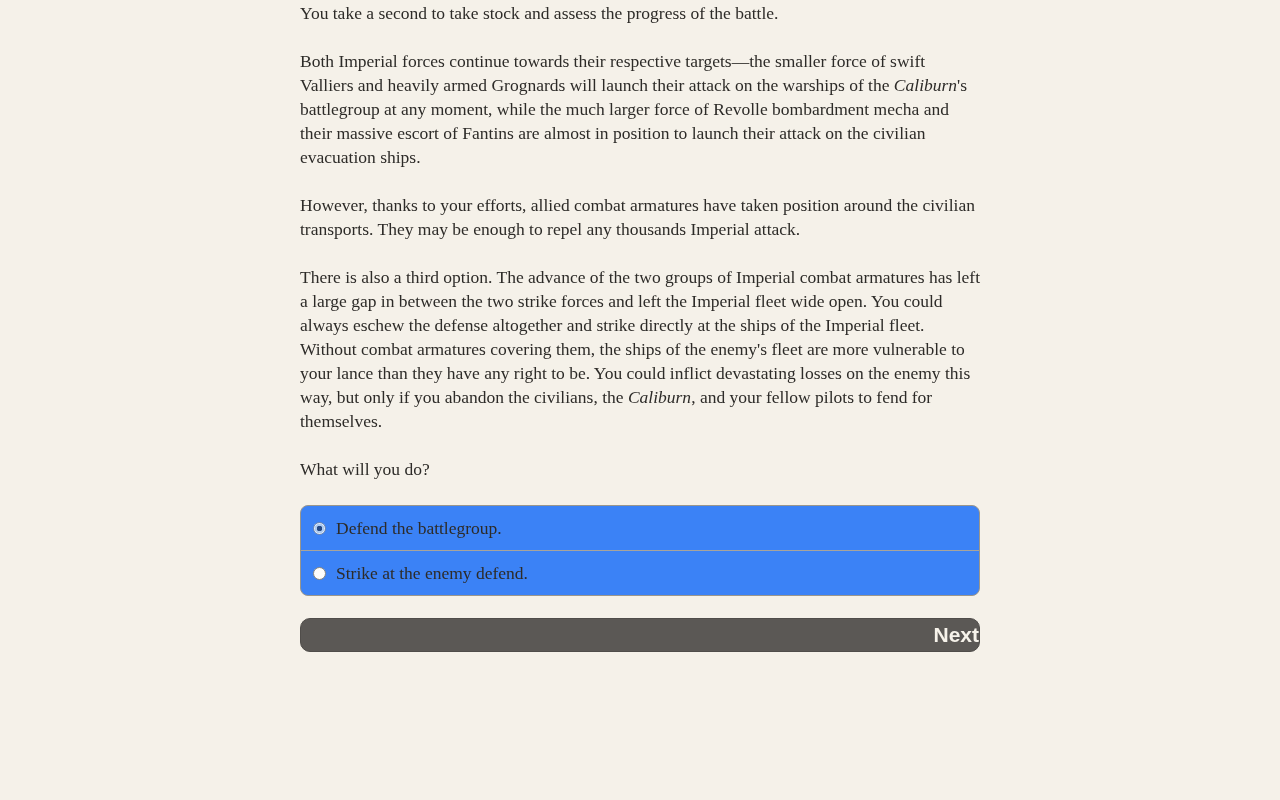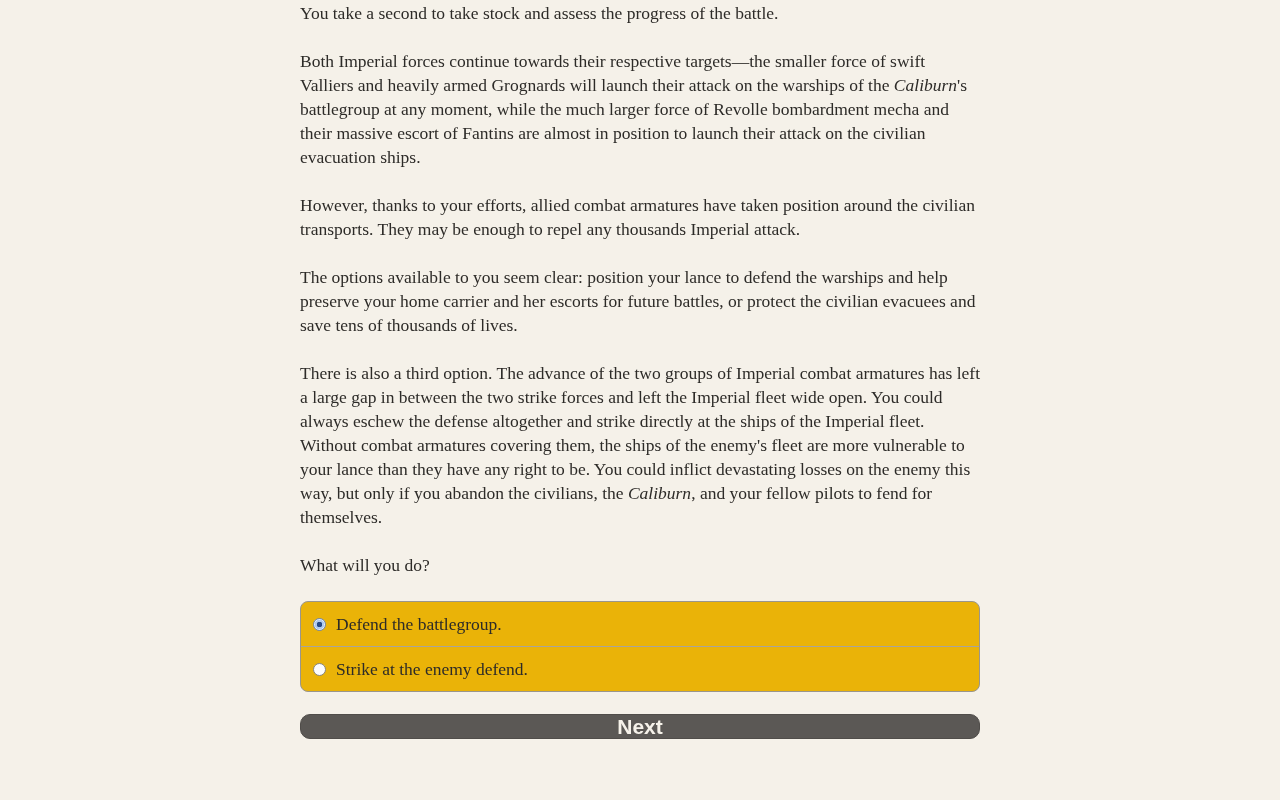--- a/index.html
+++ b/index.html
@@ -20,21 +20,21 @@
   .story p {
     font-size: 17.5px;
     line-height: 24px;
     margin: 0 0 24px 0;
   }
   .story em { }
 
   .choice-box {
     border: 1px solid #9a968c;
     border-radius: 8px;
-    background: #eab308;
+    background: #3b82f6;
     overflow: hidden;
     margin-bottom: 22px;
   }
   .choice-row {
     display: flex;
     align-items: center;
     height: 44px;
     padding: 0 12px;
     border-top: 1px solid #a8a49b;
     cursor: pointer;
@@ -58,42 +58,41 @@
       #aecbf0 3px 4.6px,
       #dfeafa 5px);
   }
   .choice-label {
     font-size: 17.5px;
     line-height: 24px;
   }
   .next-btn {
     display: block;
     width: 680px;
-    height: 25px;
+    height: 34px;
     border: 1px solid #504d4a;
     border-radius: 10px;
     background: #5b5855;
     color: #f6f2ea;
     font-family: "Liberation Sans", "DejaVu Sans", sans-serif;
     font-weight: bold;
     font-size: 21px;
     cursor: pointer;
-    text-align: center;
+    text-align: right;
     padding: 0;
   }
 </style>
 </head>
 <body style="background: rgb(245, 241, 233); color: rgb(45, 43, 40);">
 
 <div class="content">
   <div class="story" id="story">
       <p><span>You take a second to take stock and assess the progress of the battle.</span></p>
       <p><span>Both Imperial forces continue towards their respective targets—the smaller force of swift Valliers and heavily armed Grognards will launch their attack on the warships of the </span><em>Caliburn</em><span>'s battlegroup at any moment, while the much larger force of Revolle bombardment mecha and their massive escort of Fantins are almost in position to launch their attack on the civilian evacuation ships.</span></p>
       <p><span>However, thanks to your efforts, allied combat armatures have taken position around the civilian transports. They may be enough to repel any thousands Imperial attack.</span></p>
-      <p><span>The options available to you seem clear: position your lance to defend the warships and help preserve your home carrier and her escorts for future battles, or protect the civilian evacuees and save tens of thousands of lives.</span></p>
       <p><span>There is also a third option. The advance of the two groups of Imperial combat armatures has left a large gap in between the two strike forces and left the Imperial fleet wide open. You could always eschew the defense altogether and strike directly at the ships of the Imperial fleet. Without combat armatures covering them, the ships of the enemy's fleet are more vulnerable to your lance than they have any right to be. You could inflict devastating losses on the enemy this way, but only if you abandon the civilians, the </span><em>Caliburn</em><span>, and your fellow pilots to fend for themselves.</span></p>
       <p><span>What will you do?</span></p>
     </div>
 
   <form>
     <div class="choice-box" id="choice-box">
         <label class="choice-row">
           <span class="radio checked"></span>
           <span class="choice-label">Defend the battlegroup.</span>
         </label>

